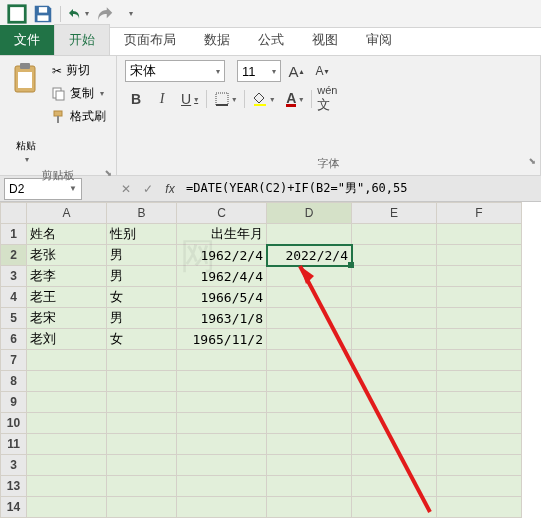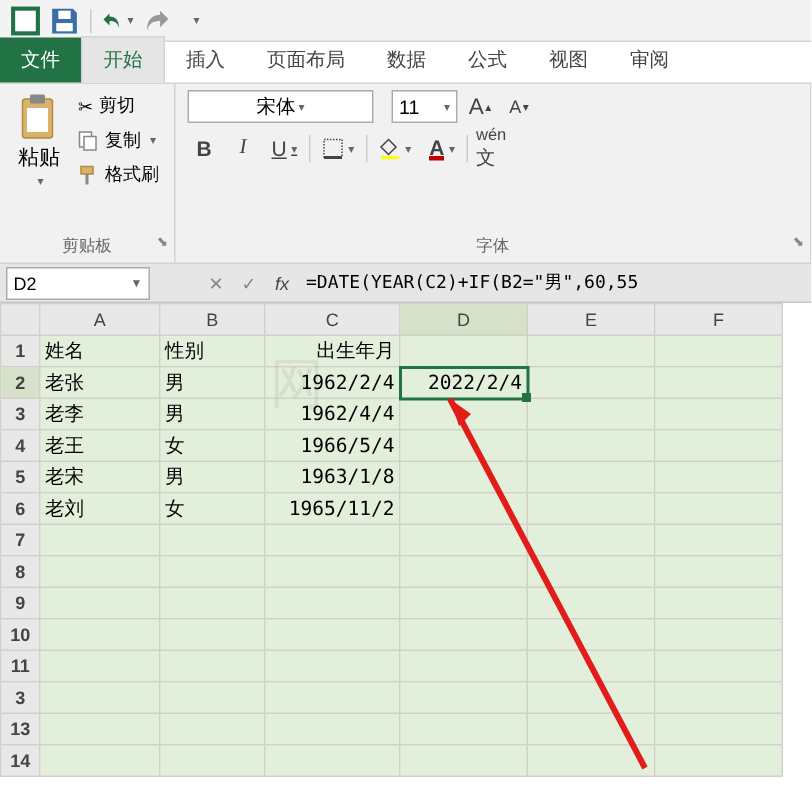--- a/index.html
+++ b/index.html
@@ -15,34 +15,34 @@
 .tab.active { border: 1px solid #d4d4d4; border-bottom: none; background: #e5e5e5; color: #217346; }
 
 .ribbon { height: 120px; background: #f1f1f1; display: flex; border-bottom: 1px solid #d4d4d4; }
 .rgroup { border-right: 1px solid #d4d4d4; padding: 4px 8px; display: flex; flex-direction: column; justify-content: space-between; }
 .rgroup-label { font-size: 11px; text-align: center; color: #666; padding-top: 2px; position: relative; }
 .rgroup-label .exp { position: absolute; right: -4px; top: 2px; font-size: 9px; color: #888; cursor: pointer; }
 
 .clip-body { display: flex; gap: 6px; }
 .paste-big { display: flex; flex-direction: column; align-items: center; gap: 2px; padding: 2px 4px; cursor: pointer; }
 .paste-big svg { width: 28px; height: 32px; }
-.paste-lbl { font-size: 14px; }
+.paste-lbl { font-size: 10px; margin-top: 43px; }
 .clip-side { display: flex; flex-direction: column; gap: 2px; font-size: 12px; }
 .clip-btn { display: flex; align-items: center; gap: 4px; padding: 2px; cursor: pointer; }
 
 .font-body { display: flex; flex-direction: column; gap: 6px; }
 .font-row { display: flex; gap: 4px; align-items: center; }
 .font-sel { border: 1px solid #ababab; background: #fff; height: 22px; font-size: 13px; padding: 0 4px; display: flex; align-items: center; justify-content: space-between; }
-.font-sel.name { width: 124px; justify-content: center; }
+.font-sel.name { width: 100px; }
 .font-sel.size { width: 44px; }
 .fbtn { min-width: 22px; height: 22px; display: flex; align-items: center; justify-content: center; cursor: pointer; font-size: 14px; color: #444; border: 1px solid transparent; gap: 1px; }
 .fbtn.wide { padding: 0 3px; }
 
 .namebox-row { height: 26px; background: #e6e6e6; display: flex; align-items: center; border-bottom: 1px solid #c6c6c6; }
-.namebox { width: 96px; height: 22px; margin: 0 4px; border: 1px solid #ababab; background: #fff; display: flex; align-items: center; justify-content: space-between; padding: 0 4px; font-size: 12px; }
+.namebox { width: 78px; height: 22px; margin: 0 4px; border: 1px solid #ababab; background: #fff; display: flex; align-items: center; justify-content: space-between; padding: 0 4px; font-size: 12px; }
 .nb-drop { font-size: 8px; color: #666; }
 .fx-btns { display: flex; gap: 2px; margin-left: 30px; }
 .fx-btn { width: 20px; height: 20px; display: flex; align-items: center; justify-content: center; font-size: 12px; color: #888; cursor: pointer; }
 .fx-btn.fx { font-style: italic; color: #444; }
 .formula { flex: 1; font-size: 12px; padding: 0 6px; font-family: "SimSun", monospace; white-space: nowrap; overflow: hidden; }
 
 .grid-wrap { position: relative; background: #fff; }
 .grid { border-collapse: collapse; table-layout: fixed; }
 .grid td, .grid th { border: 1px solid #d4d0c8; height: 21px; font-size: 13px; padding: 0 3px; background: #e2efda; color: #000; }
 .grid .hdr { background: #e8e8e8; text-align: center; font-weight: normal; font-size: 12px; color: #444; }
@@ -89,21 +89,20 @@
       </svg>
     </div>
   <div class="qat-item">
       <span class="drop-caret">▾</span>
     </div>
 </div>
 
 <div class="tabs">
   <div class="tab file">文件</div>
   <div class="tab active">开始</div>
-  <div class="tab">插入</div>
   <div class="tab">页面布局</div>
   <div class="tab">数据</div>
   <div class="tab">公式</div>
   <div class="tab">视图</div>
   <div class="tab">审阅</div>
 </div>
 
 <div class="ribbon">
   <div class="rgroup">
     <div class="clip-body">

